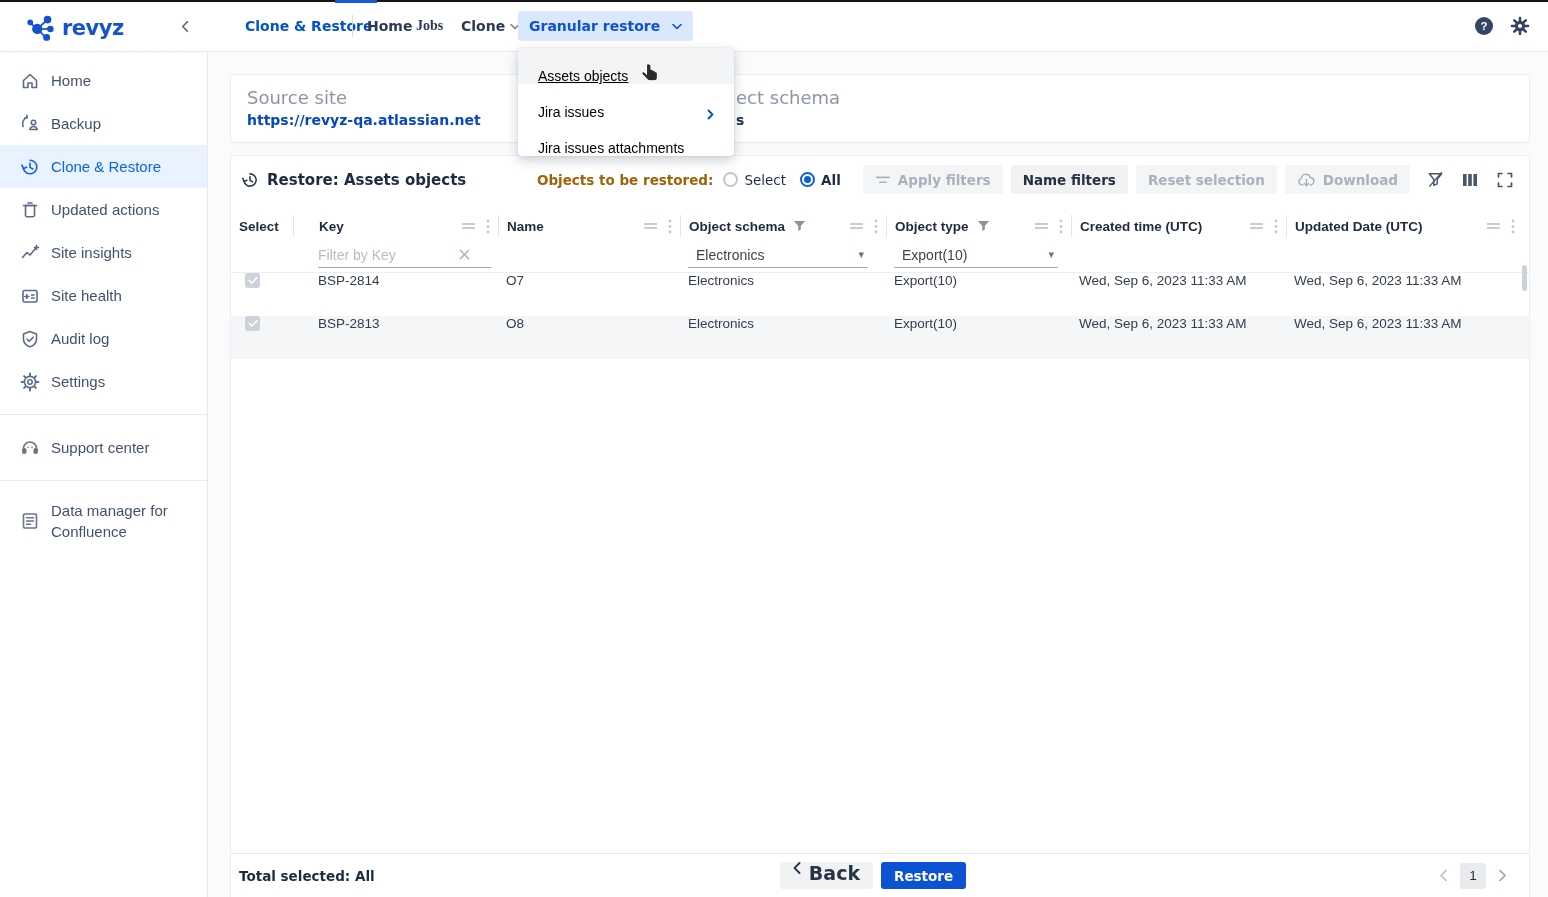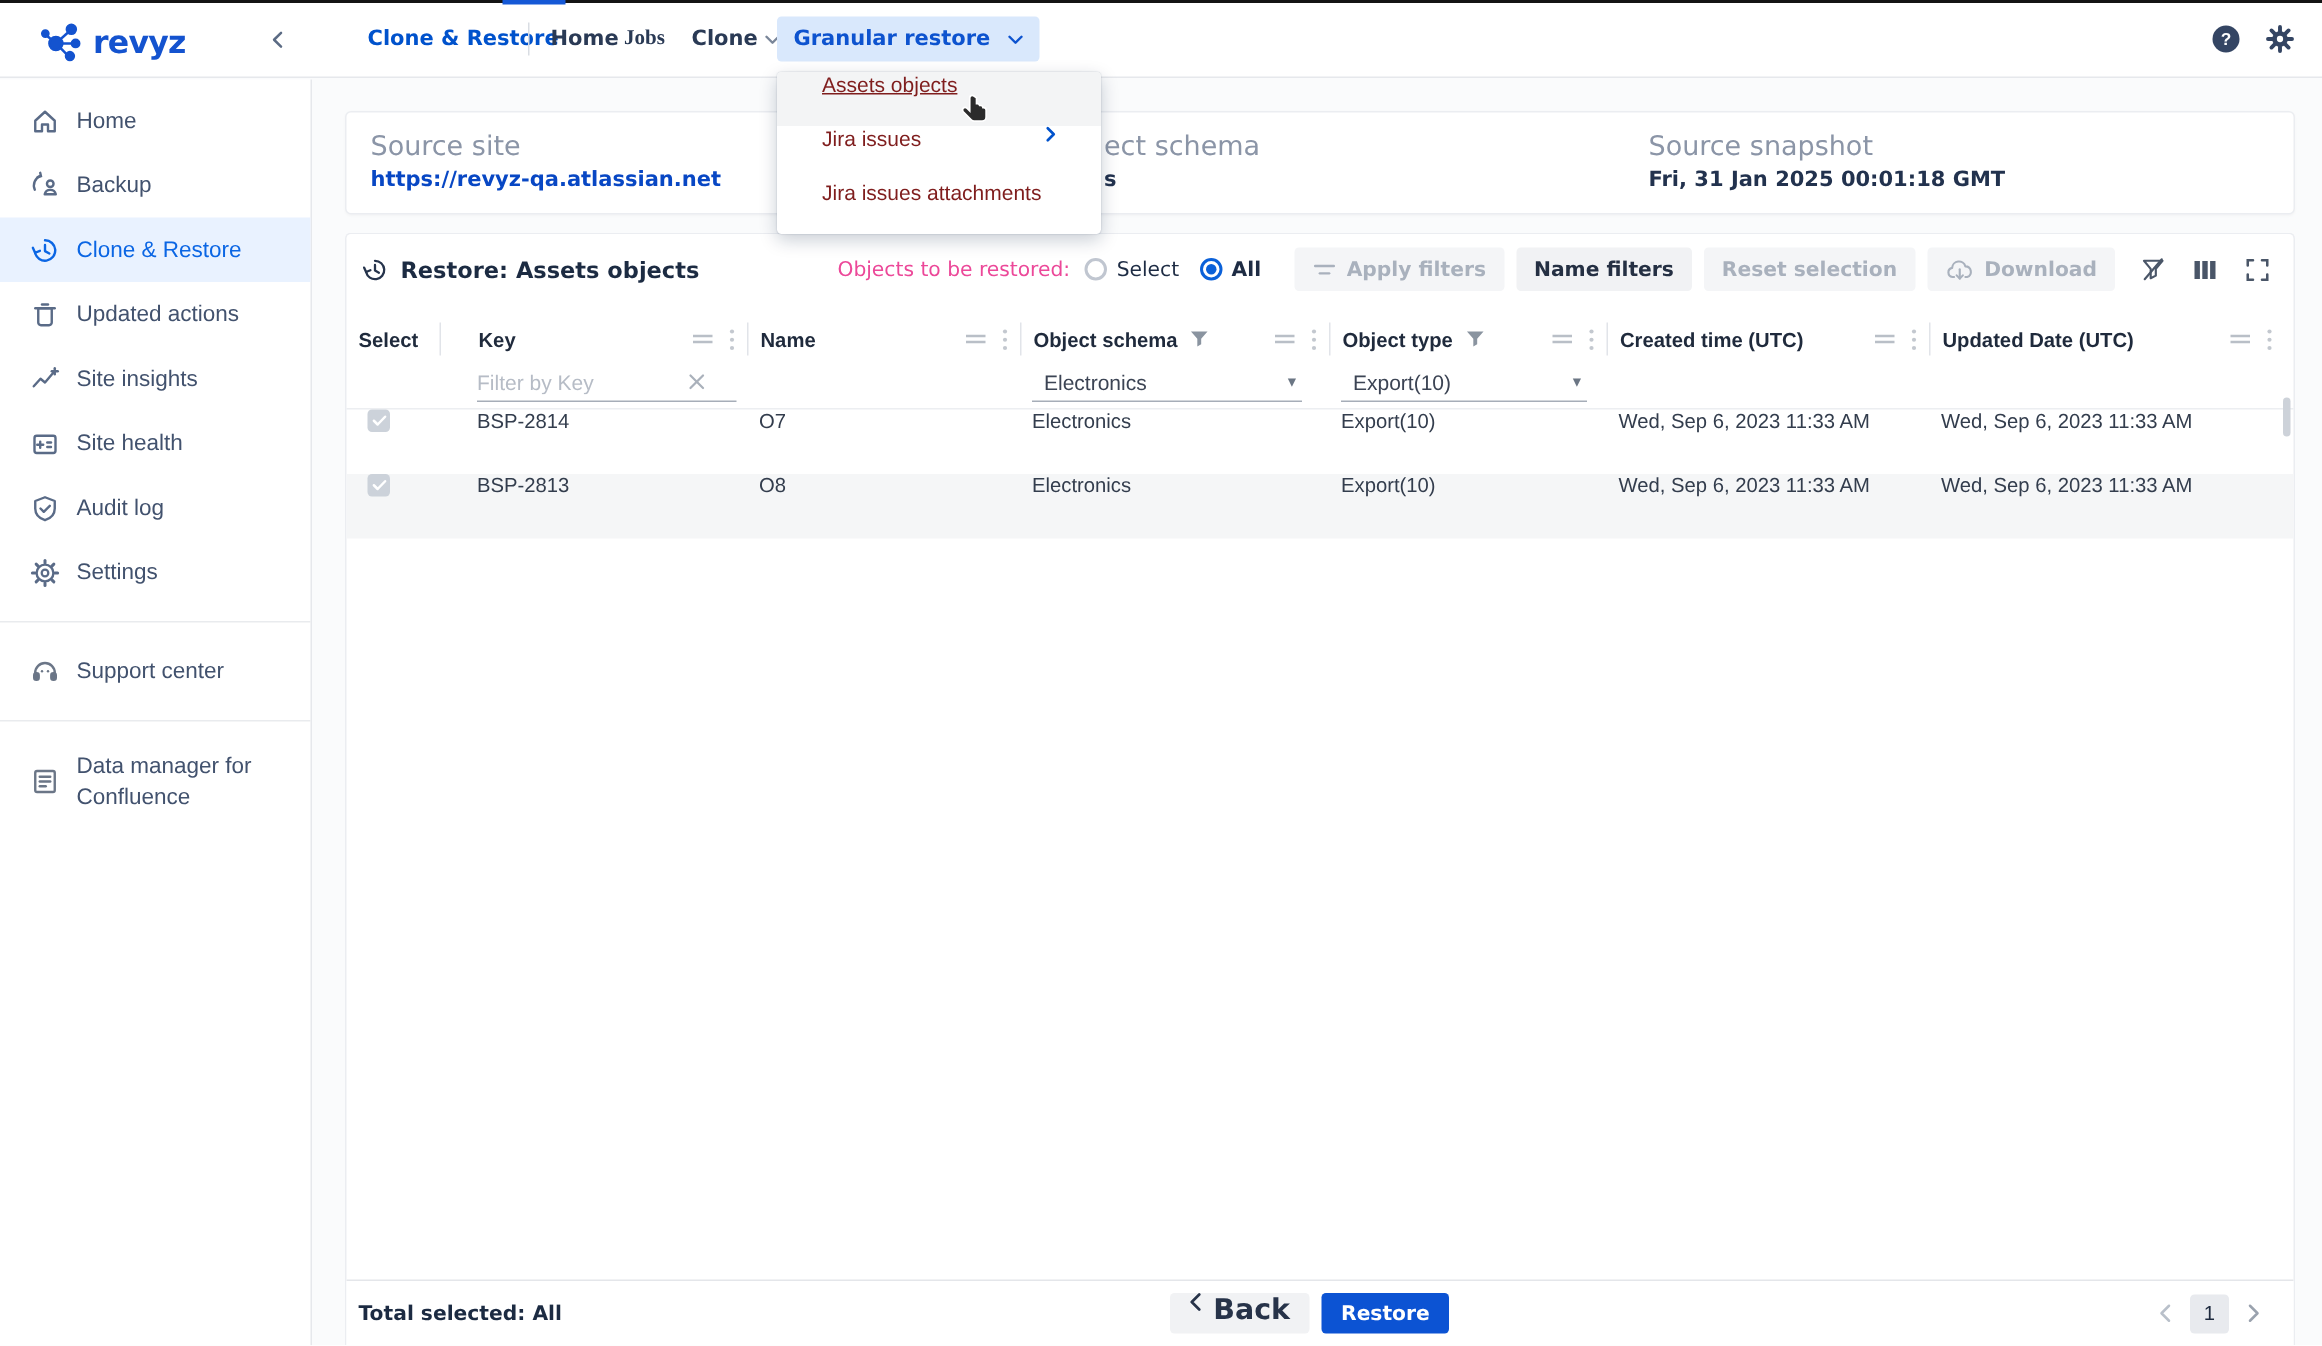--- a/index.html
+++ b/index.html
@@ -19,21 +19,21 @@
   .nav-sep { position:absolute; left:352px; top:15px; width:1px; height:22px; background:#d9dde3; }
   .nav-item { position:absolute; top:0; height:52px; display:flex; align-items:center; gap:5px; font-family:"DejaVu Sans",sans-serif; font-size:14px; font-weight:600; color:#2a3a55; cursor:pointer; }
   .nav-home { left:367px; } .nav-jobs { left:416px;font-family:Liberation Serif, serif; } .nav-clone { left:461px; }
   .nav-chip { position:absolute; left:518px; top:11px; height:30px; padding:0 11px; border-radius:3px; background:#d9e8fc; display:flex; align-items:center; gap:12px; font-family:"DejaVu Sans",sans-serif; font-size:14px; font-weight:bold; color:#0d53cf; cursor:pointer; }
   .hdr-icons { position:absolute; right:18px; top:16px; display:flex; gap:16px; align-items:center; }
   .hdr-icon-btn { width:20px; height:20px; cursor:pointer; display:flex; align-items:center; justify-content:center; }
 
   
   .menu { position:absolute; left:518px; top:48px; width:216px; background:#fff; border-radius:3px;
           box-shadow:0 4px 12px rgba(9,30,66,.22), 0 0 1px rgba(9,30,66,.3); z-index:40; padding:0; overflow:hidden; }
-  .menu-item { height:36px; display:flex; align-items:flex-start; padding:0 30px; font-size:14px; color:#7f1d1d; cursor:pointer; }
+  .menu-item { height:36px; display:flex; align-items:flex-end; padding:0 20px; font-size:14px; color:#000000; cursor:pointer; }
   .menu-item.hovered { background:#f3f4f5; }
   .menu-item.hovered .mi-label { text-decoration:underline; }
   .menu-item .spacer { flex:1; }
   .cursor-pointer { position:absolute; left:640px; top:62px; z-index:65; }
 
   
   .sidebar { position:absolute; top:53px; left:0; width:208px; bottom:0; background:#fff; border-right:1px solid #e6e8ec; z-index:10; }
   .side-item { height:43px; display:flex; align-items:center; cursor:pointer; color:#42526e; font-size:15px; }
   .side-item .s-icon { width:20px; height:20px; margin-left:20px; margin-right:11px; flex:0 0 auto; display:flex; align-items:center; justify-content:center; }
   .side-item.active { background:#e9f2ff; color:#0b66e4; }
@@ -51,21 +51,21 @@
   .info-value { font-family:"DejaVu Sans",sans-serif; font-size:14px; font-weight:bold; color:#22324e; }
   .info-value.link { color:#0847c4; cursor:pointer; }
   .ic-1 { left:16px; } .ic-2 { left:505px; } .ic-3 { left:868px; }
 
   
   .card { position:absolute; left:230px; top:155px; width:1300px; height:742px; background:#fff; border:1px solid #ebedf1; border-bottom:none; border-radius:4px 4px 0 0; display:flex; flex-direction:column; z-index:5; }
 
   .panel-head { height:47px; display:flex; align-items:center; padding:0 14px 0 10px; flex:0 0 auto; }
   .panel-title { display:flex; align-items:center; gap:8px; font-family:"DejaVu Sans",sans-serif; font-size:15px; font-weight:bold; color:#1c2b42; }
   .panel-head .grow { flex:1; }
-  .restored-label { font-family:"DejaVu Sans",sans-serif; font-size:13.5px; color:#ec4899; margin-right:10px; }
+  .restored-label { font-family:"DejaVu Sans",sans-serif; font-size:13.5px; color:#a16207; margin-right:10px;font-weight:bold; }
   .radio-opt { display:flex; align-items:center; gap:6px; margin-right:14px; cursor:pointer; font-family:"DejaVu Sans",sans-serif; font-size:13.5px; color:#1e2c44; }
   .radio { width:15px; height:15px; border-radius:50%; border:2px solid #c0c6d0; display:flex; align-items:center; justify-content:center; background:#fff; }
   .radio.checked { border-color:#0b61d9; }
   .radio .dot { width:7px; height:7px; border-radius:50%; background:#0b61d9; }
   .radio-opt.bold { font-weight:bold; }
   .btn { height:29px; padding:0 12px; border-radius:3px; background:#f1f2f4; border:none; display:flex; align-items:center; gap:7px; font-family:"DejaVu Sans",sans-serif; font-size:13.5px; font-weight:600; color:#253043; cursor:pointer; margin-left:8px; }
   .btn.disabled { color:#a9b1bd; cursor:default; background:#f4f5f7; }
   .tool-icon { width:20px; height:20px; margin-left:15px; display:flex; align-items:center; justify-content:center; cursor:pointer; }
 
   
@@ -306,24 +306,20 @@
 
   <div class="info-card">
     <div class="info-col ic-1">
       <div class="info-label">Source site</div>
       <div class="info-value link">https://revyz-qa.atlassian.net</div>
     </div>
     <div class="info-col ic-2">
       <div class="info-label">ect schema</div>
       <div class="info-value">s</div>
     </div>
-    <div class="info-col ic-3">
-      <div class="info-label">Source snapshot</div>
-      <div class="info-value">Fri, 31 Jan 2025 00:01:18 GMT</div>
-    </div>
   </div>
 
   <div class="card">
     <div class="panel-head">
       <div class="panel-title">
         <span>
             <svg width="18" height="18" viewBox="0 0 20 20" fill="none" stroke="#26344c" stroke-width="1.7" stroke-linecap="round" stroke-linejoin="round">
               <path d="M10 3.2 a6.8 6.8 0 1 1 -6.6 8.3"></path>
               <polyline points="1.9,8.2 3.4,11.5 6.6,10.2"></polyline>
               <polyline points="10,6.3 10,10.4 12.9,12"></polyline>

